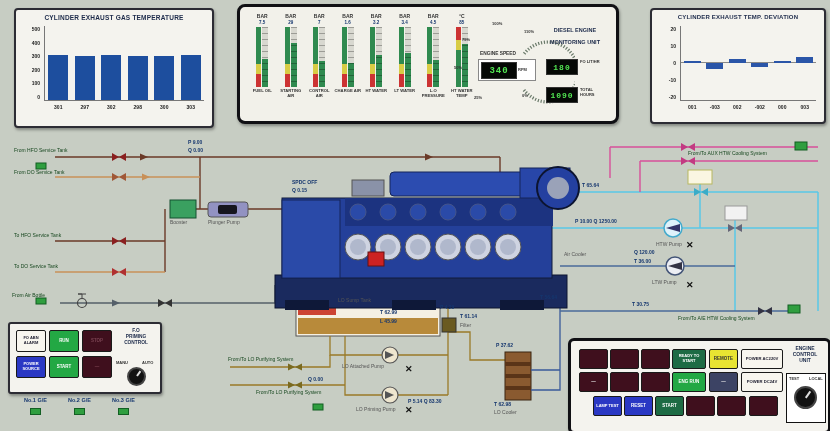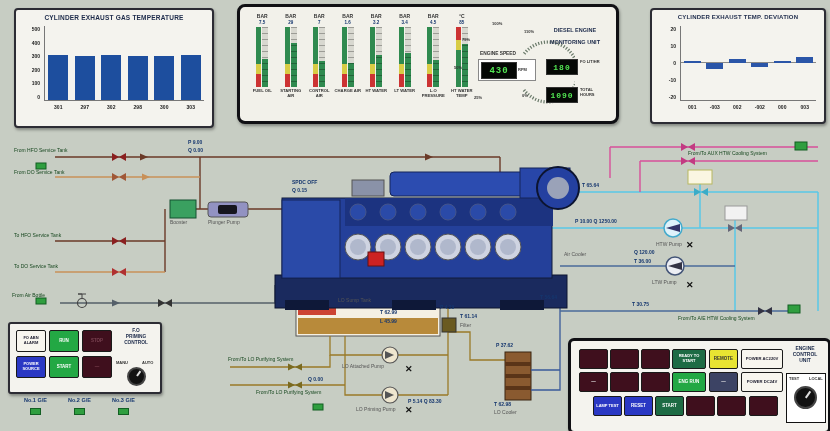--- a/index.html
+++ b/index.html
@@ -397,21 +397,21 @@
       <path d="M 69,73 A 30,30 0 1 0 69,37" fill="none" stroke="#6a7a6a" stroke-width="3.2" stroke-dasharray="1.2 1.7"></path>
     </svg>
     <span class="tinyb" style="left:252px;top:14px">100%</span>
     <span class="tinyb" style="left:284px;top:22px">110%</span>
     <span class="tinyb" style="left:222px;top:30px">75%</span>
     <span class="tinyb" style="left:214px;top:58px">50%</span>
     <span class="tinyb" style="left:234px;top:88px">25%</span>
     <span class="tinyb" style="left:282px;top:86px">0%</span>
     <div style="position:absolute;left:240px;top:44px;font-size:4.8px;font-weight:bold;color:#333">ENGINE SPEED</div>
     <div style="position:absolute;left:238px;top:52px;width:56px;height:20px;background:#fff;border:1px solid #888">
-      <div class="seg" style="position:absolute;left:2px;top:2px;width:34px;height:15px;font-size:9px">430</div>
+      <div class="seg" style="position:absolute;left:2px;top:2px;width:34px;height:15px;font-size:9px">340</div>
       <div class="tinyb" style="left:39px;top:7px">RPM</div>
     </div>
 
     <div style="position:absolute;left:300px;top:20px;width:70px;text-align:center;font-size:5.5px;font-weight:bold;color:#1c2a4a">DIESEL ENGINE</div>
     <div style="position:absolute;left:300px;top:32px;width:70px;text-align:center;font-size:5.5px;font-weight:bold;color:#1c2a4a">MONITORING UNIT</div>
     <div class="seg" style="position:absolute;left:306px;top:52px;width:30px;height:14px;font-size:8px">180</div>
     <div class="tinyb" style="left:340px;top:53px;width:24px;white-space:normal;line-height:1.2">FO LIT/HR</div>
     <div class="seg" style="position:absolute;left:306px;top:80px;width:30px;height:14px;font-size:8px">1090</div>
     <div class="tinyb" style="left:340px;top:81px;width:24px;white-space:normal;line-height:1.2">TOTAL HOURS</div>
   </div>

